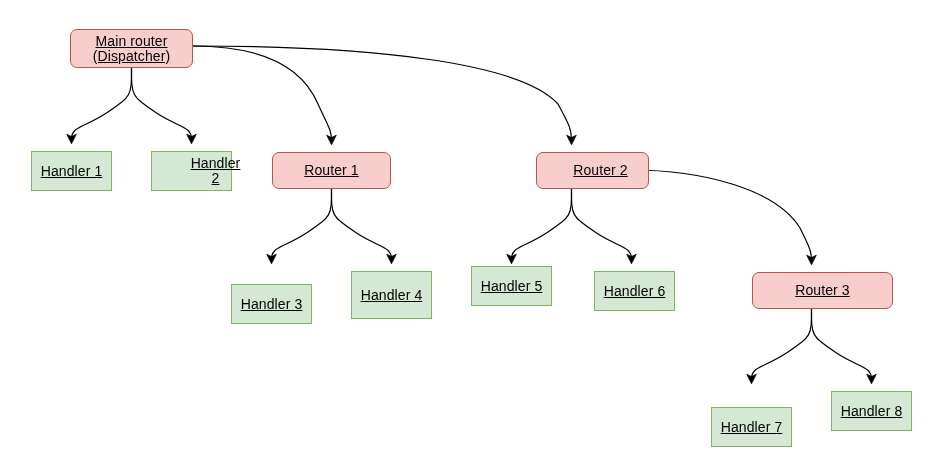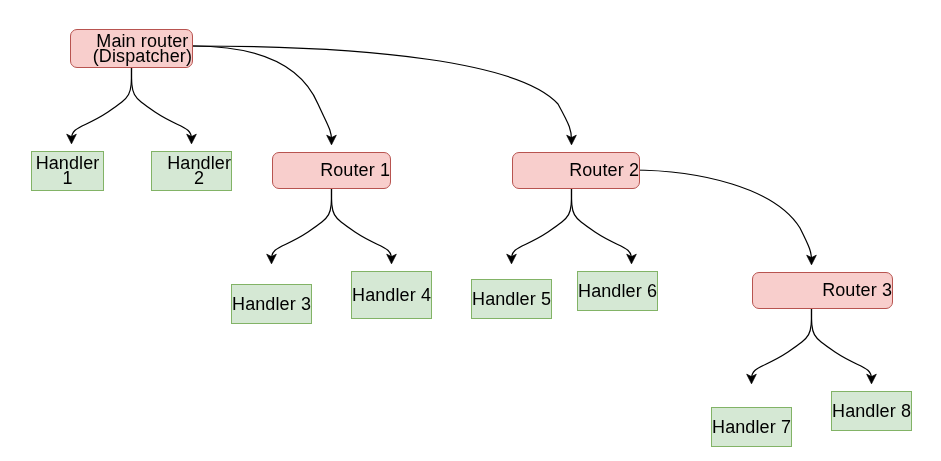--- a/index.html
+++ b/index.html
@@ -22,28 +22,29 @@
     left: 0;
     top: 0;
     width: 941px;
     height: 461px;
   }
   .node {
     position: absolute;
     box-sizing: border-box;
     display: flex;
     align-items: center;
-    justify-content: flex-end;
+    justify-content: center;
     text-align: center;
-    font-size: 18px;
+    font-size: 14px;
     line-height: 15px;
     color: #000000;
     letter-spacing: 0.1px;
     z-index: 2;
     user-select: none;
+    text-decoration: underline;
   }
   .node.router {
     background: #f8cecc;
     border: 1px solid #b85450;
     border-radius: 7px;
   }
   .node.handler {
     background: #d5e8d4;
     border: 1px solid #82b366;
     border-radius: 0;
@@ -77,42 +78,42 @@
         <path d="M 811.5 309 C 811.5 336 811.5 336 788 352 C 764 368 751.5 366 751.5 379" stroke="#000000" fill="none" stroke-width="1.2" marker-end="url(#arrowhead)"></path>
         <path d="M 811.5 309 C 811.5 336 811.5 336 835 352 C 859 368 871.5 366 871.5 379" stroke="#000000" fill="none" stroke-width="1.2" marker-end="url(#arrowhead)"></path>
       </g>
   </svg>
 
   <div id="node-layer">
       <div class="node router" style="left: 70px; top: 29px; width: 123px; height: 39px;">
         <span class="node-label">Main router
 (Dispatcher)</span>
       </div>
-      <div class="node handler" style="left: 31px; top: 151px; width: 73px; height: 40px;">
+      <div class="node handler" style="left: 31px; top: 151px; width: 81px; height: 40px;">
         <span class="node-label">Handler 1</span>
       </div>
       <div class="node handler" style="left: 151px; top: 151px; width: 81px; height: 40px; padding-left: 48px;">
         <span class="node-label">Handler 2</span>
       </div>
       <div class="node router" style="left: 272px; top: 152px; width: 119px; height: 37px;">
         <span class="node-label">Router 1</span>
       </div>
-      <div class="node router" style="left: 512px; top: 152px; width: 128px; height: 37px; padding-left: 16px;">
+      <div class="node router" style="left: 536px; top: 152px; width: 113px; height: 37px; padding-left: 16px;">
         <span class="node-label">Router 2</span>
       </div>
       <div class="node handler" style="left: 231px; top: 284px; width: 81px; height: 40px;">
         <span class="node-label">Handler 3</span>
       </div>
       <div class="node handler" style="left: 351px; top: 271px; width: 81px; height: 48px;">
         <span class="node-label">Handler 4</span>
       </div>
-      <div class="node handler" style="left: 471px; top: 279px; width: 81px; height: 40px;">
+      <div class="node handler" style="left: 471px; top: 266px; width: 81px; height: 40px;">
         <span class="node-label">Handler 5</span>
       </div>
-      <div class="node handler" style="left: 577px; top: 271px; width: 81px; height: 40px;">
+      <div class="node handler" style="left: 594px; top: 271px; width: 81px; height: 40px;">
         <span class="node-label">Handler 6</span>
       </div>
       <div class="node router" style="left: 752px; top: 272px; width: 141px; height: 37px;">
         <span class="node-label">Router 3</span>
       </div>
       <div class="node handler" style="left: 711px; top: 391px; width: 81px; height: 40px; margin-top: 16px;">
         <span class="node-label">Handler 7</span>
       </div>
       <div class="node handler" style="left: 831px; top: 391px; width: 81px; height: 40px;">
         <span class="node-label">Handler 8</span>

